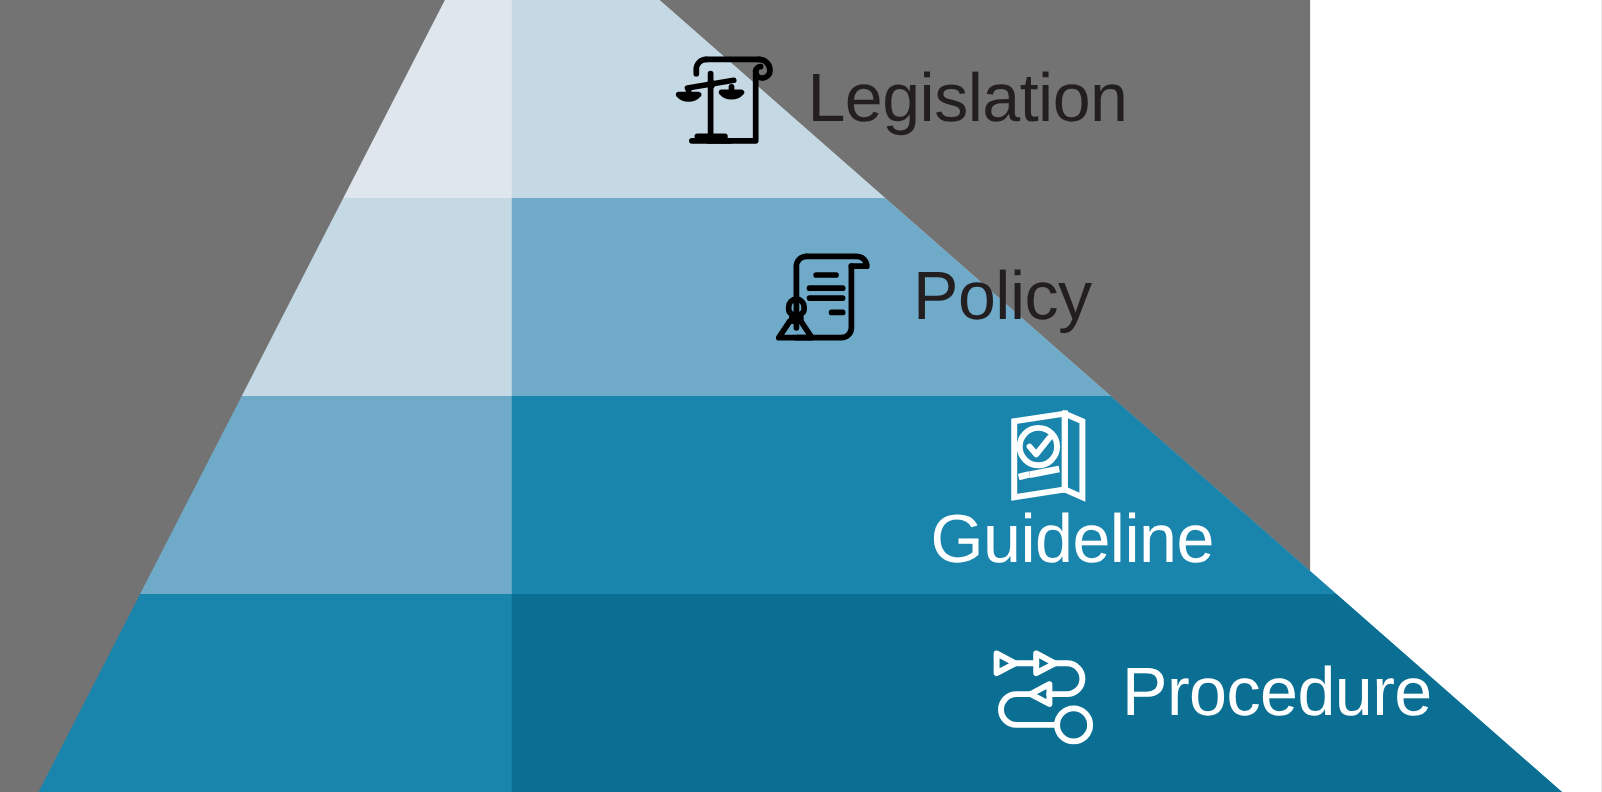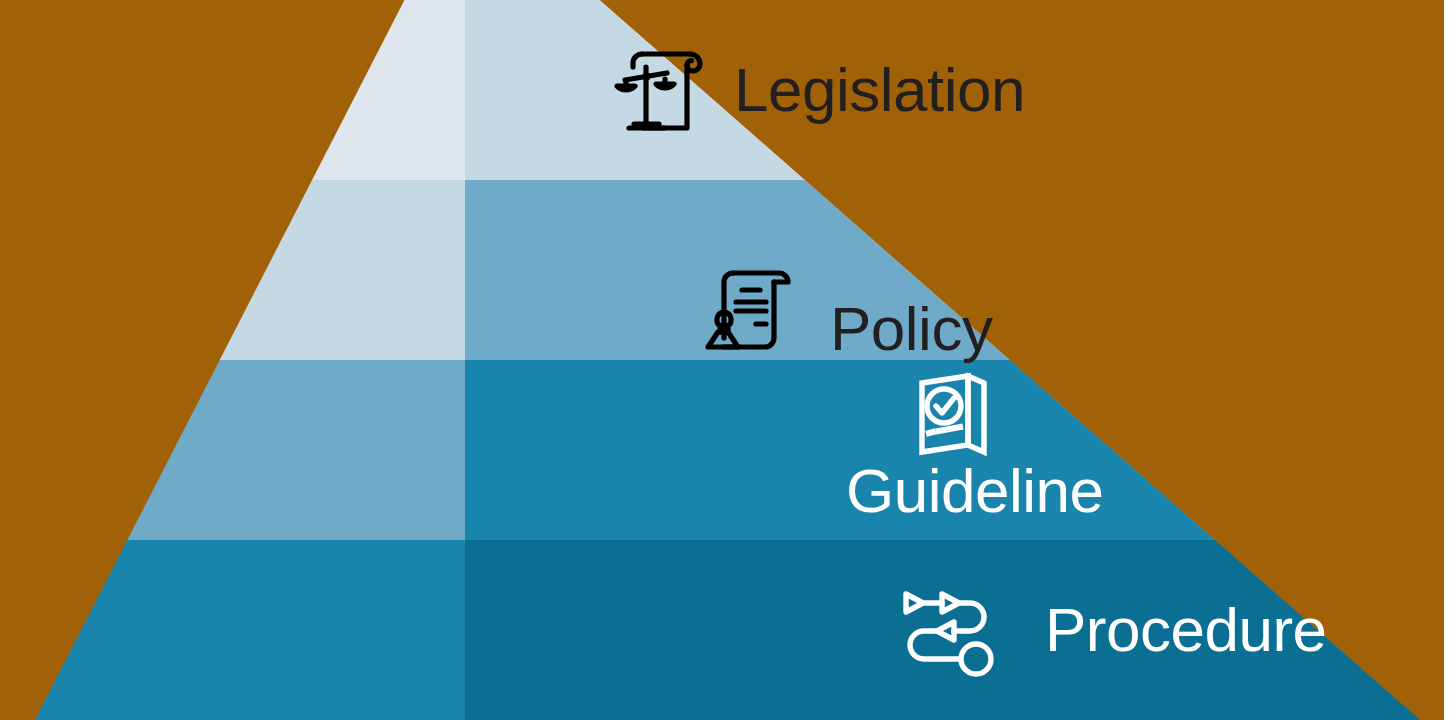--- a/index.html
+++ b/index.html
@@ -8,23 +8,23 @@
     background: #ffffff;
   }
   body {
     width: 1456px;
     height: 720px;
     overflow: hidden;
     font-family: "Liberation Sans", sans-serif;
   }
   #stage {
     position: relative;
-    width: 1444px;
+    width: 1191px;
     height: 720px;
-    background: #a16207;
+    background: #737373;
   }
   #pyramid-svg {
     position: absolute;
     left: 0;
     top: 0;
     width: 1456px;
     height: 720px;
   }
   .tier-row {
     position: absolute;
@@ -49,39 +49,38 @@
   #row-legislation {
     left: 612px;
     top: 0px;
   }
   #row-legislation .tier-icon { width: 100px; height: 100px; }
   #row-legislation .tier-label { color: #231f20; margin-left: 22px; }
 
   #row-policy {
     left: 700px;
     top: 180px;
-    align-items: flex-end;
   }
   #row-policy .tier-icon { width: 100px; height: 100px; }
   #row-policy .tier-label { color: #231f20; margin-left: 30px; }
 
   #row-guideline {
     left: 812px;
     top: 360px;
     flex-direction: column;
   }
   #row-guideline .tier-icon { width: 100px; height: 100px; }
   #row-guideline .tier-label { color: #ffffff; margin-left: 34px; }
 
   #row-procedure {
     left: 898px;
     top: 540px;
   }
   #row-procedure .tier-icon { width: 104px; height: 104px; }
-  #row-procedure .tier-label { color: #ffffff; margin-left: 43px; }
+  #row-procedure .tier-label { color: #ffffff; margin-left: 18px; }
 </style>
 </head>
 <body>
 
 <div id="stage">
 
   <svg id="pyramid-svg" viewBox="0 0 1456 720" preserveAspectRatio="none">
 
     <defs>
 

